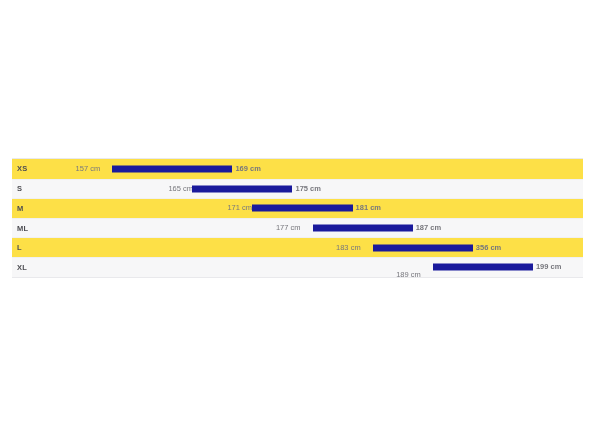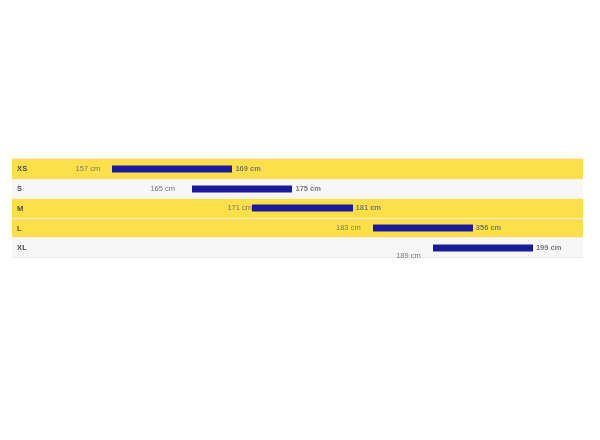--- a/index.html
+++ b/index.html
@@ -94,31 +94,39 @@
       <div class="row-size-label">XS</div>
       <div class="range-track">
         <div class="range-value min" style="right: 470.825px;">157 cm</div>
         <div class="range-bar" style="left: 100.175px; width: 120.211px; background: rgb(26, 26, 156);"></div>
         <div class="range-value max" style="left: 220.386px;">169 cm</div>
       </div>
     </div>
     <div class="chart-row alt">
       <div class="row-size-label">S</div>
       <div class="range-track">
-        <div class="range-value min" style="right: 396px; text-align: center;">165 cm</div>
+        <div class="range-value min" style="right: 378px; text-align: center;">165 cm</div>
         <div class="range-bar" style="left: 180.316px; width: 100.175px; background: rgb(26, 26, 156);"></div>
         <div class="range-value max" style="left: 280.491px;">175 cm</div>
       </div>
     </div>
     <div class="chart-row">
       <div class="row-size-label">M</div>
       <div class="range-track">
         <div class="range-value min" style="right: 319px;">171 cm</div>
         <div class="range-bar" style="left: 240.421px; width: 100.175px; background: rgb(26, 26, 156);"></div>
         <div class="range-value max" style="left: 340.596px;">181 cm</div>
+      </div>
+    </div>
+    <div class="chart-row alt">
+      <div class="row-size-label">ML</div>
+      <div class="range-track">
+        <div class="range-value min" style="right: 270.474px;">177 cm</div>
+        <div class="range-bar" style="left: 300.526px; width: 100.175px; background: rgb(26, 26, 156);"></div>
+        <div class="range-value max" style="left: 400.702px;">187 cm</div>
       </div>
     </div>
     <div class="chart-row">
       <div class="row-size-label">L</div>
       <div class="range-track">
         <div class="range-value min" style="right: 210.368px;">183 cm</div>
         <div class="range-bar" style="left: 360.632px; width: 100.175px; background: rgb(26, 26, 156);"></div>
         <div class="range-value max" style="left: 460.807px;">356 cm</div>
       </div>
     </div>

